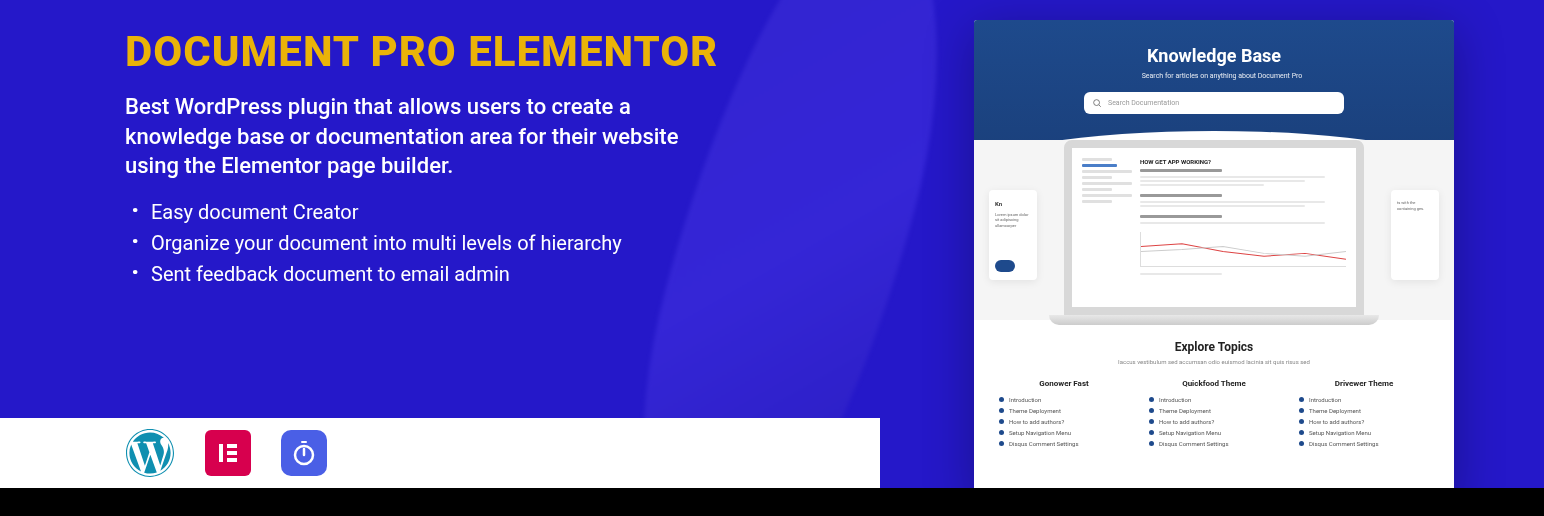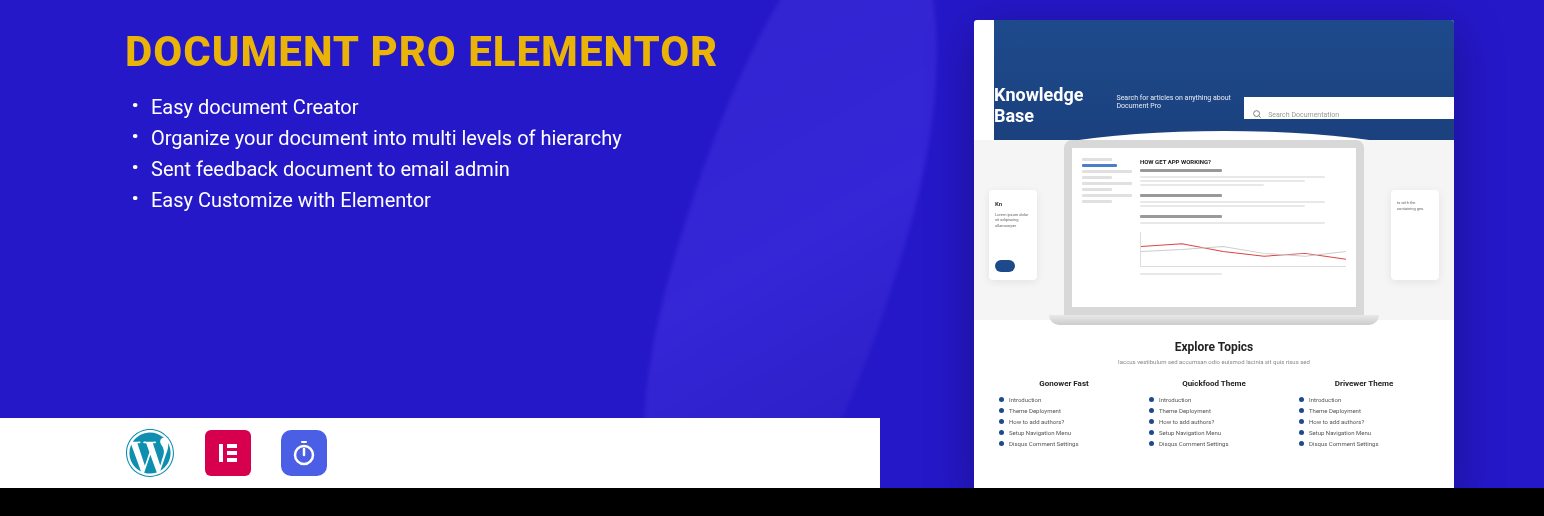--- a/index.html
+++ b/index.html
@@ -141,26 +141,25 @@
       border-radius: 3px;
       box-shadow: 0 10px 50px rgba(0,0,0,0.3);
       overflow: hidden;
       z-index: 3;
     }
     
     .preview-header {
       background: linear-gradient(180deg, #1e4a8c 0%, #1a3f7a 100%);
       height: 150px;
       display: flex;
-      flex-direction: row;
+      flex-direction: column;
       align-items: center;
       padding-top: 25px;
       color: white;
       position: relative;
-      margin-left: 20px;
     }
     
     .curve {
       position: absolute;
       bottom: -1px;
       left: 0;
       width: 100%;
       height: 40px;
       background: white;
       border-radius: 50% 50% 0 0 / 100% 100% 0 0;
@@ -177,23 +176,23 @@
       opacity: 0.9;
       margin-bottom: 12px;
       padding-left: 16px;
     }
     
     .search-box {
       width: 260px;
       height: 22px;
       background: white;
       display: flex;
-      align-items: flex-end;
+      align-items: center;
       padding: 0 8px;
-      border-radius: 0;
+      border-radius: 6px;
       gap: 6px;
     }
     
     .search-box svg {
       width: 10px;
       height: 10px;
       stroke: #666;
     }
     
     .search-text {
@@ -394,25 +393,25 @@
     }
   </style>
 </head>
 <body>
 
 <div class="container">
   <div class="ribbon"></div>
 
   <div class="left-content">
     <h1 class="title">DOCUMENT PRO ELEMENTOR</h1>
+    <p class="subtitle">Best WordPress plugin that allows users to create  a knowledge base or documentation area for their website using the Elementor page builder.</p>
     <ul class="features">
       <li>Easy document Creator</li>
       <li>Organize your document into multi levels of hierarchy</li>
       <li>Sent feedback document to email admin</li>
-      <li>Easy Customize with Elementor</li>
     </ul>
   </div>
 
   <div class="logo-bar">
     <div class="logo-icon wp-icon">
       <svg viewBox="0 0 122.52 122.52">
           <g fill="#0f8fb0">
             <path d="M8.708 61.26c0 20.802 12.089 38.779 29.619 47.298L13.258 39.872a52.354 52.354 0 0 0-4.55 21.388zM96.74 58.608c0-6.495-2.333-10.993-4.334-14.494-2.664-4.329-5.161-7.995-5.161-12.324 0-4.831 3.664-9.328 8.825-9.328.233 0 .454.029.681.042-9.35-8.566-21.807-13.796-35.489-13.796-18.36 0-34.513 9.42-43.91 23.688 1.233.037 2.395.063 3.382.063 5.497 0 14.006-.667 14.006-.667 2.833-.167 3.167 3.994.337 4.329 0 0-2.847.335-6.015.501L48.2 93.547l11.501-34.493-8.188-22.434c-2.83-.166-5.511-.501-5.511-.501-2.832-.166-2.5-4.496.332-4.329 0 0 8.679.667 13.843.667 5.496 0 14.006-.667 14.006-.667 2.835-.167 3.168 3.994.337 4.329 0 0-2.853.335-6.015.501l18.992 56.494 5.242-17.517c2.272-7.269 4.001-12.49 4.001-16.989z"></path>
             <path d="M62.184 65.857l-15.768 45.819a52.552 52.552 0 0 0 14.846 2.141c6.12 0 11.989-1.058 17.452-2.979a4.615 4.615 0 0 1-.374-.724zM107.376 36.046c.226 1.674.354 3.471.354 5.404 0 5.333-.996 11.328-3.996 18.824l-16.053 46.413c15.624-9.111 26.133-26.038 26.133-45.426.001-9.137-2.333-17.729-6.438-25.215z"></path>
             <path d="M61.262 0C27.483 0 0 27.481 0 61.26c0 33.783 27.483 61.263 61.262 61.263 33.778 0 61.265-27.48 61.265-61.263C122.526 27.481 95.04 0 61.262 0zm0 119.715c-32.23 0-58.453-26.223-58.453-58.455 0-32.23 26.222-58.451 58.453-58.451 32.229 0 58.45 26.221 58.45 58.451 0 32.232-26.221 58.455-58.45 58.455z"></path>

